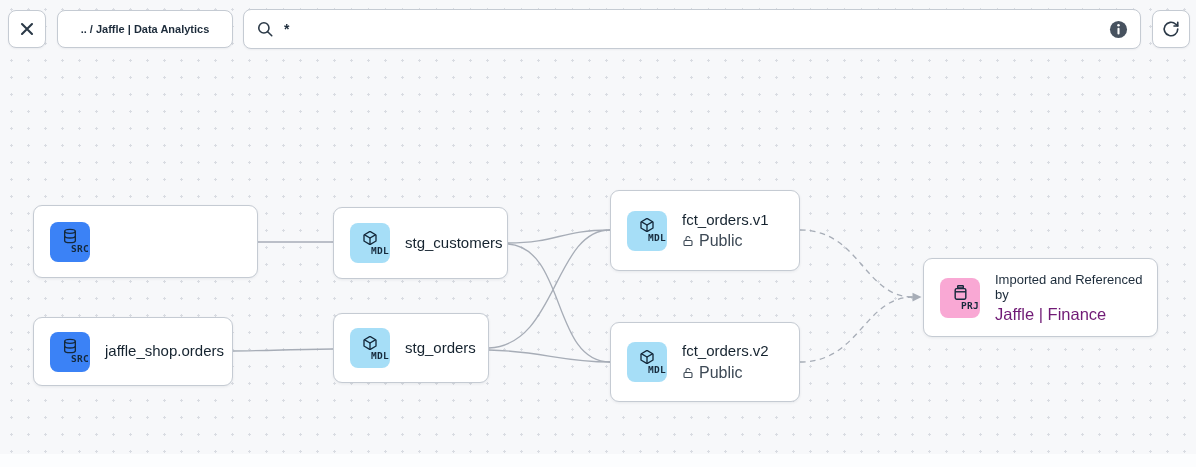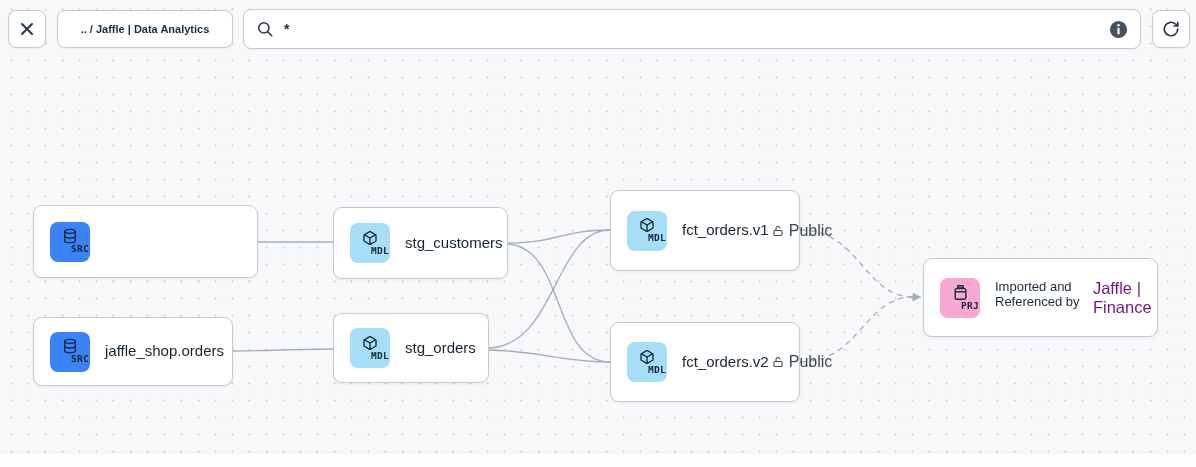--- a/index.html
+++ b/index.html
@@ -49,21 +49,21 @@
   .badge {
     width:40px; height:40px; border-radius:8px; flex:0 0 auto;
     display:flex; flex-direction:column; align-items:center; justify-content:center; gap:0px;
   }
   .badge .tag { font-family:"DejaVu Sans Mono", monospace; font-size:9.5px; font-weight:700; color:#15293b; letter-spacing:.2px; line-height:1.1;margin-left:20px; }
   .badge-src { background:#3b82f6; }
   .badge-mdl { background:#a6def7; }
   .badge-prj { background:#f9a8d4; }
 
   .node .title { font-size:15px; color:#15232f; line-height:1.25; }
-  .node .col { display:flex; flex-direction:row; gap:3px; }
+  .node .col { display:flex; flex-direction:column; gap:3px; }
   .access { display:flex; align-items:center; gap:5px; font-size:16px; color:#3e4a56; }
   .subtitle { font-size:13px; color:#1c2b3a; }
   .proj-title { font-size:16.5px; color:#701a75; }
 
   
   .edges { position:absolute; left:0; top:0; pointer-events:none; }
   .edge { fill:none; stroke:#a7adb7; stroke-width:1.3; }
   .edge.dashed { stroke-dasharray:5.5 4.5; }
 </style>
 </head>

